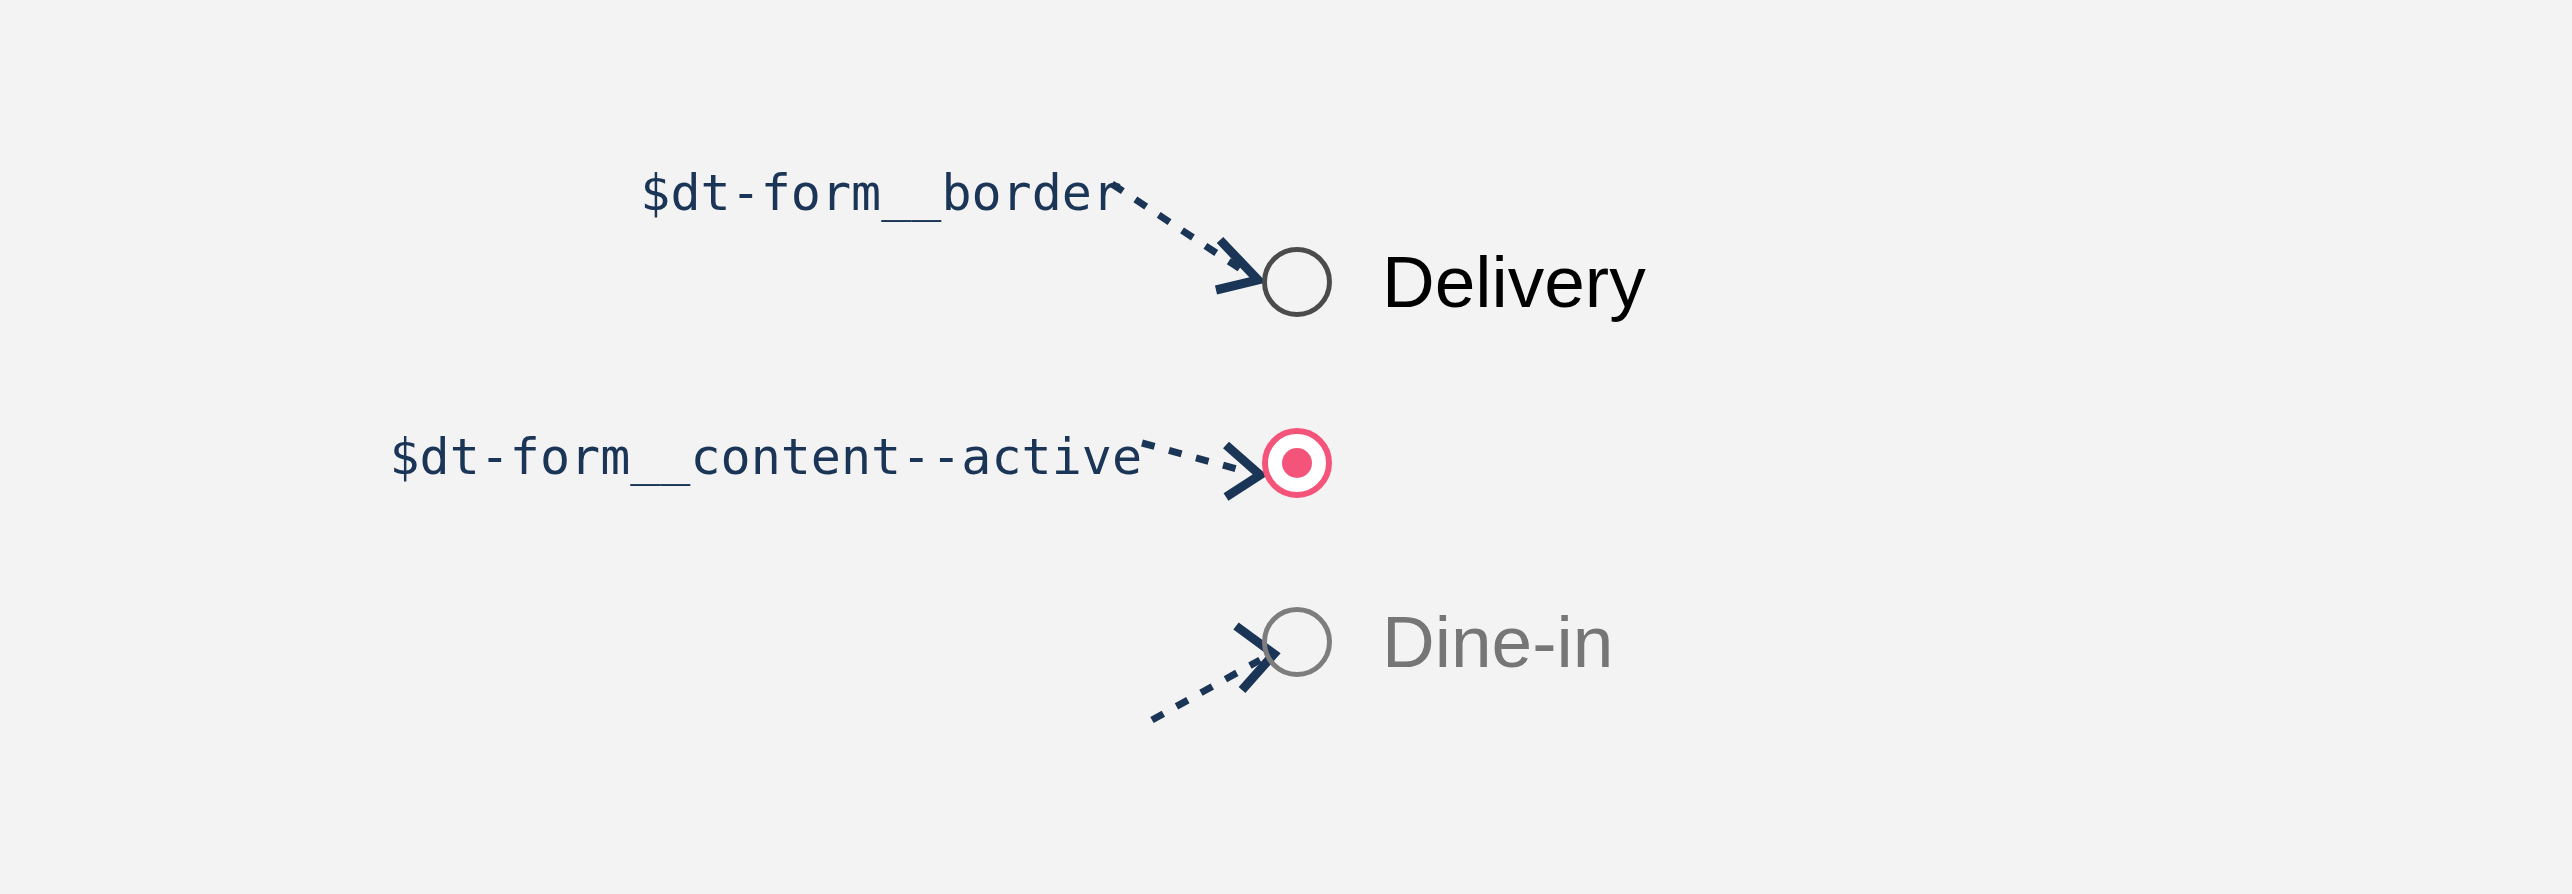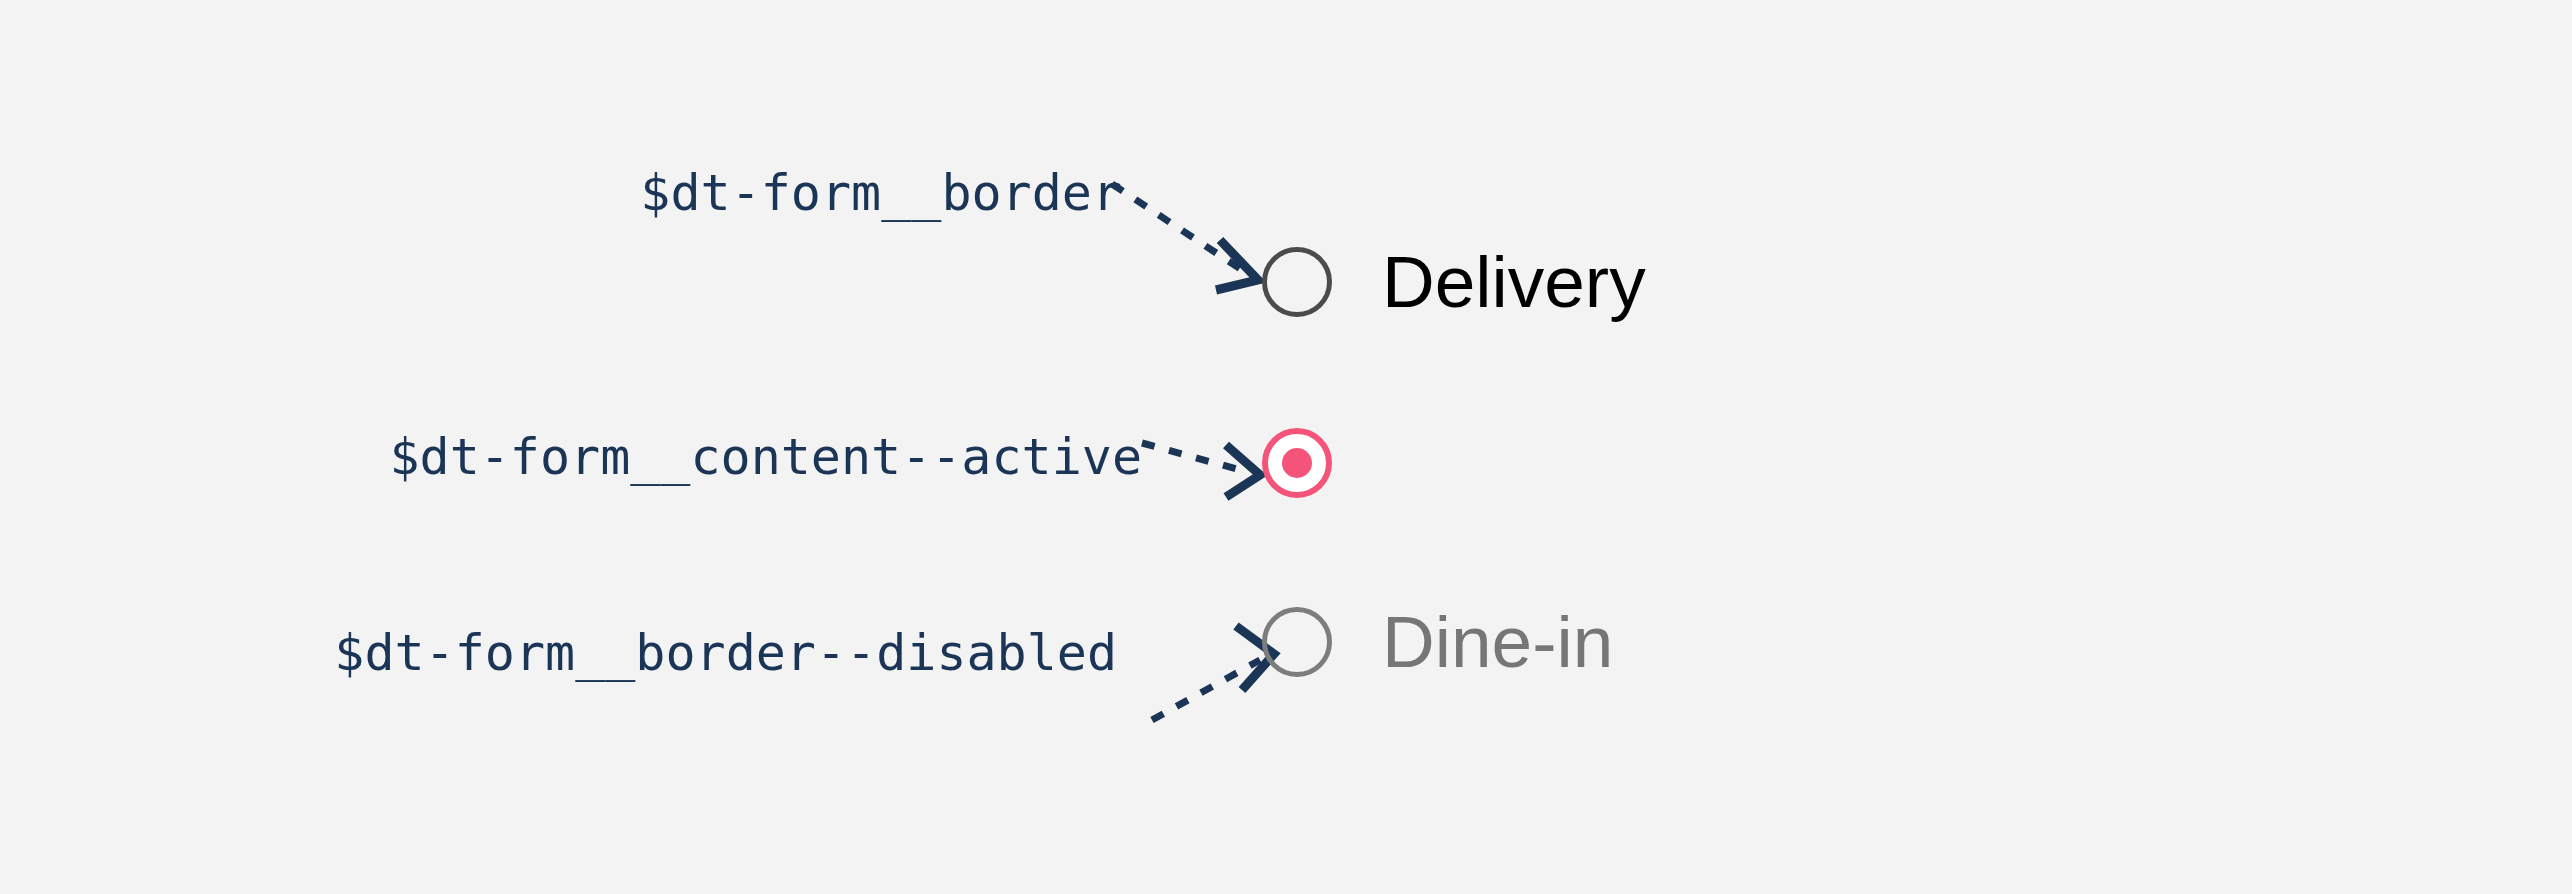--- a/index.html
+++ b/index.html
@@ -124,21 +124,20 @@
 </style>
 </head>
 <body>
 
 <div id="stage">
 
   <div class="token-label mono label-row1">$dt-form__border</div>
 
   <div class="token-label mono label-row2">$dt-form__content--active</div>
 
-  <div class="token-label mono label-row3">$dt-form__border--disabled</div>
 
   <svg class="arrow-svg arrow1" width="170" height="130" viewBox="0 0 170 130">
     <path class="arrow-line" d="M 2 6 L 132 92"></path>
     <path class="arrow-head" d="M 110 62 L 148 102 L 106 112"></path>
   </svg>
 
   <svg class="arrow-svg arrow2" width="140" height="70" viewBox="0 0 140 70">
     <path class="arrow-line" d="M 2 8 L 104 36"></path>
     <path class="arrow-head" d="M 86 10 L 120 40 L 86 62"></path>
   </svg>

